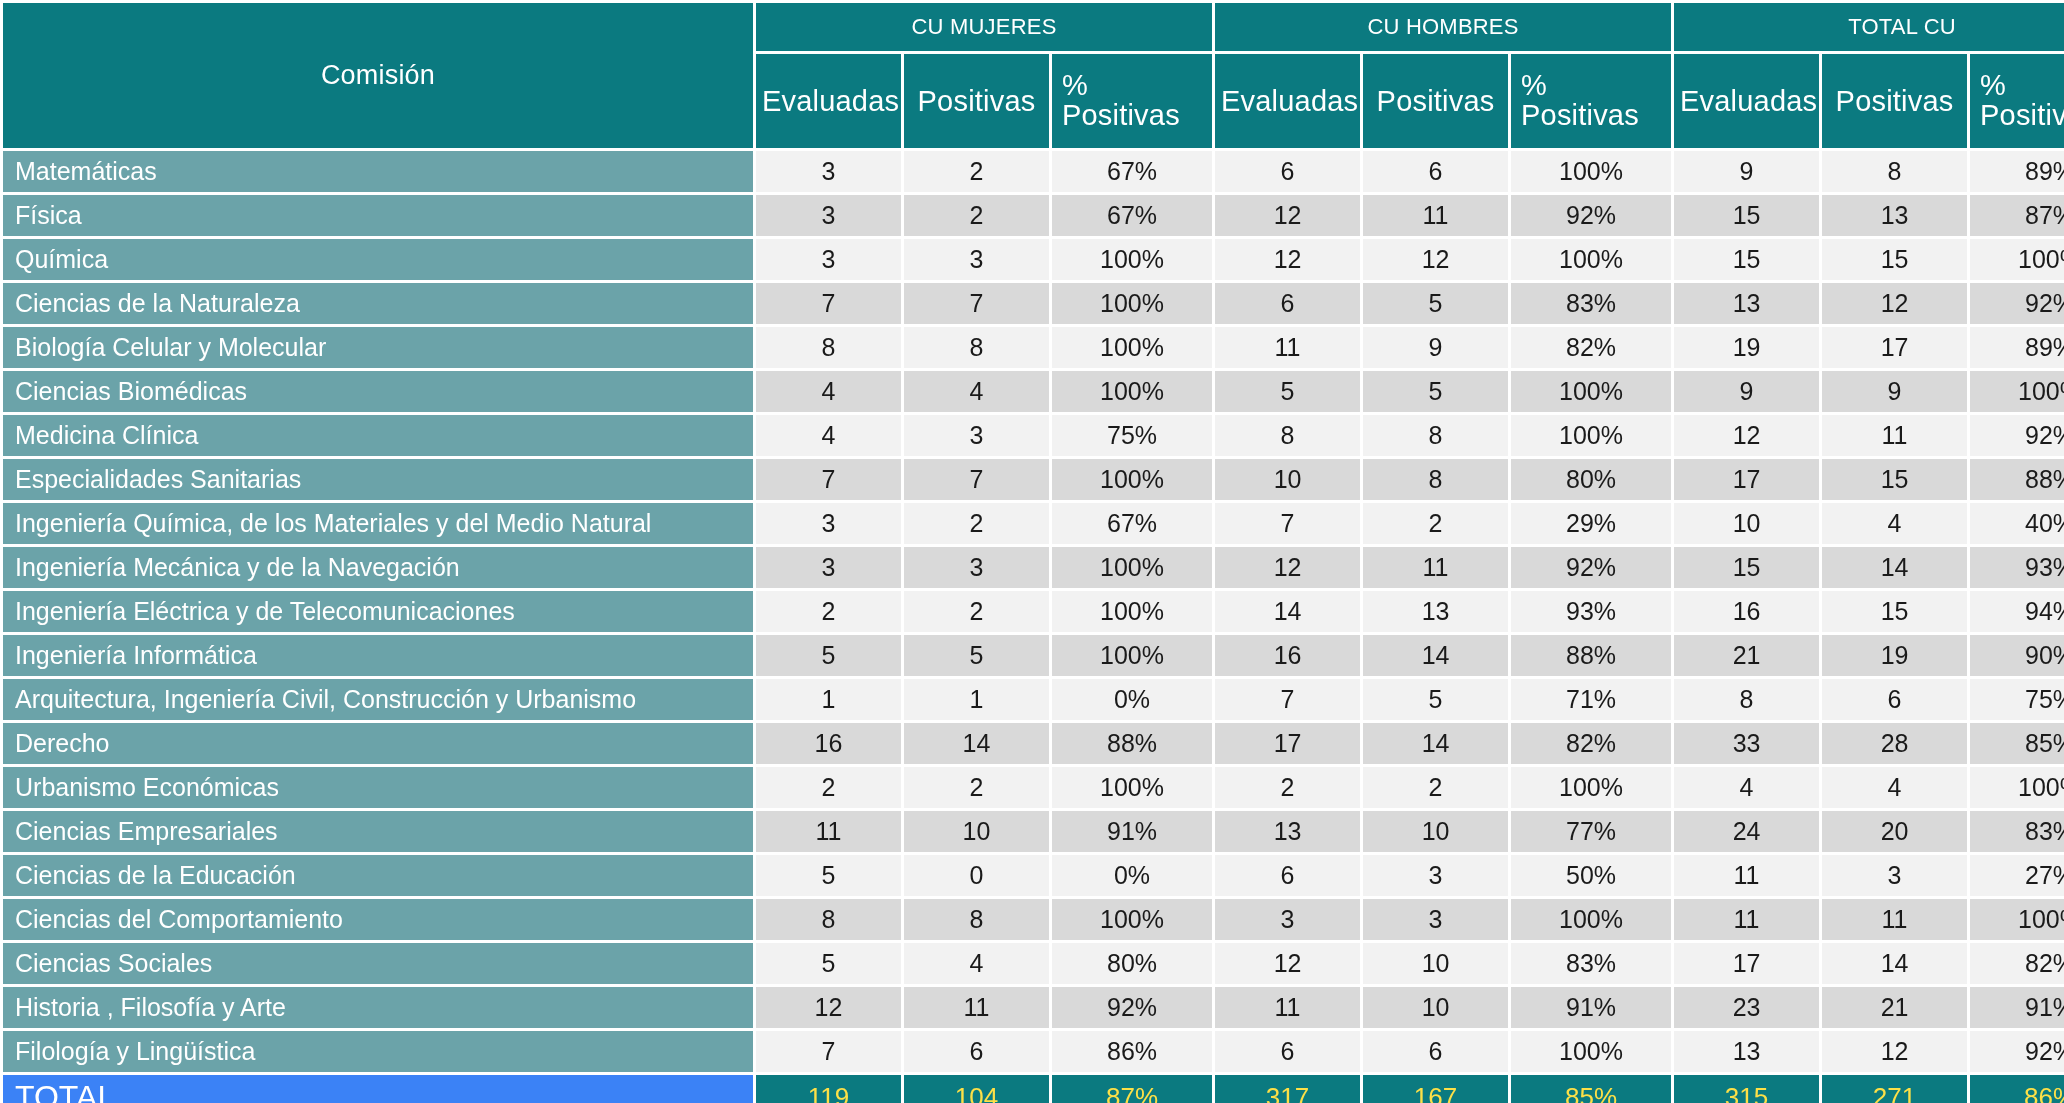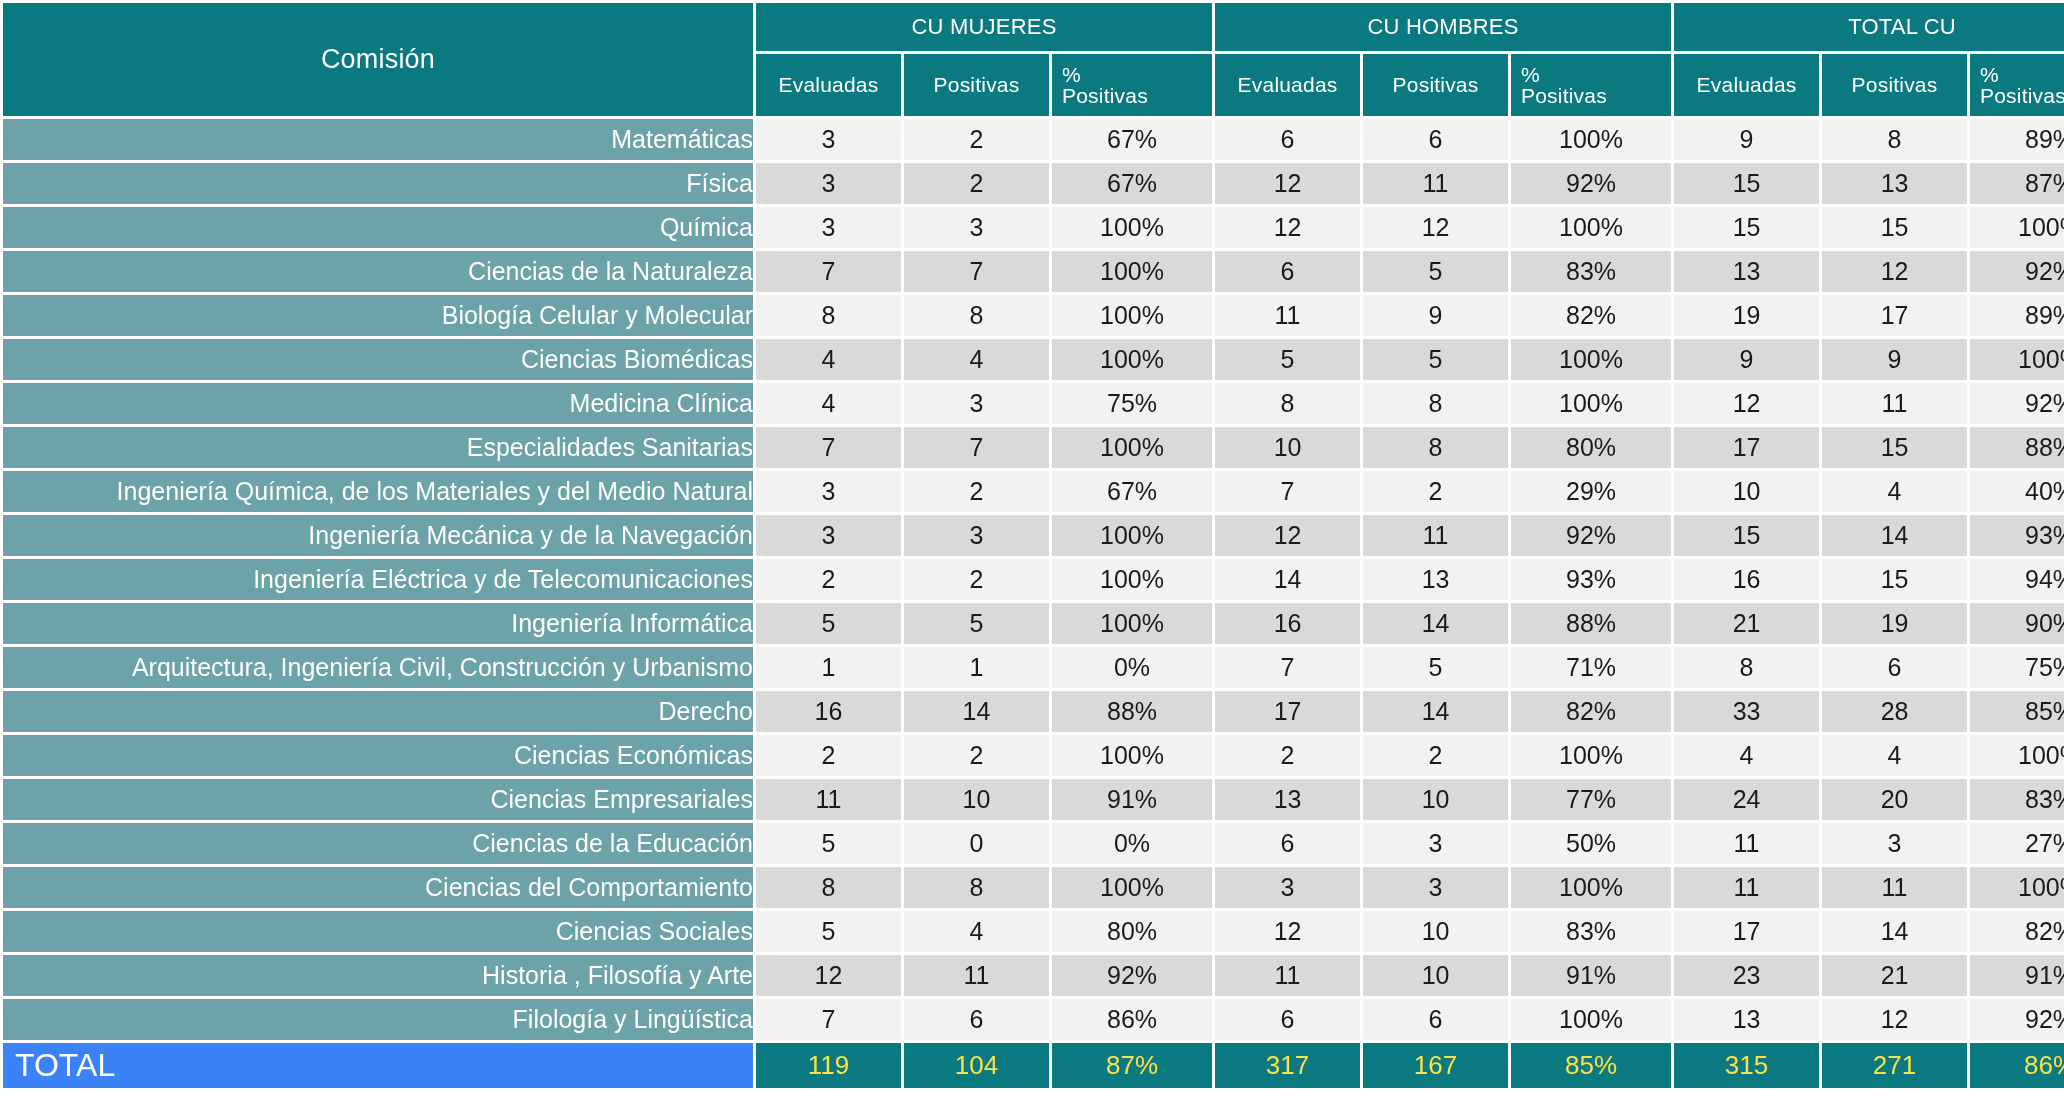--- a/index.html
+++ b/index.html
@@ -46,36 +46,36 @@
   .hdr-commission {
     height: 104px;
     font-size: 27px;
   }
   .hdr-group {
     height: 48px;
     font-size: 22px;
   }
   .hdr-sub {
     height: 62px;
-    font-size: 21px;
-    padding: 0 6px !important;
+    font-size: 29px;
+    padding: 16px 6px !important;
   }
   .hdr-sub.pct {
     text-align: left;
     line-height: 1.02;
     padding-left: 10px !important;
   }
 
   
   .rowlabel {
     background: #6ba3a9;
     color: #ffffff;
     font-weight: bold;
     font-size: 25px;
-    text-align: right;
+    text-align: left;
     padding-left: 12px !important;
     height: 41px;
     white-space: nowrap;
     overflow: hidden;
   }
   .cell {
     text-align: center;
     font-size: 25px;
     color: #1a1a1a;
     height: 41px;
@@ -310,21 +310,21 @@
           <td class="cell">14</td>
           <td class="cell">88%</td>
           <td class="cell">17</td>
           <td class="cell">14</td>
           <td class="cell">82%</td>
           <td class="cell">33</td>
           <td class="cell">28</td>
           <td class="cell">85%</td>
         </tr>
         <tr class="band-a">
-          <td class="rowlabel">Ciencias Económicas</td>
+          <td class="rowlabel">Urbanismo Económicas</td>
           <td class="cell">2</td>
           <td class="cell">2</td>
           <td class="cell">100%</td>
           <td class="cell">2</td>
           <td class="cell">2</td>
           <td class="cell">100%</td>
           <td class="cell">4</td>
           <td class="cell">4</td>
           <td class="cell">100%</td>
         </tr>

